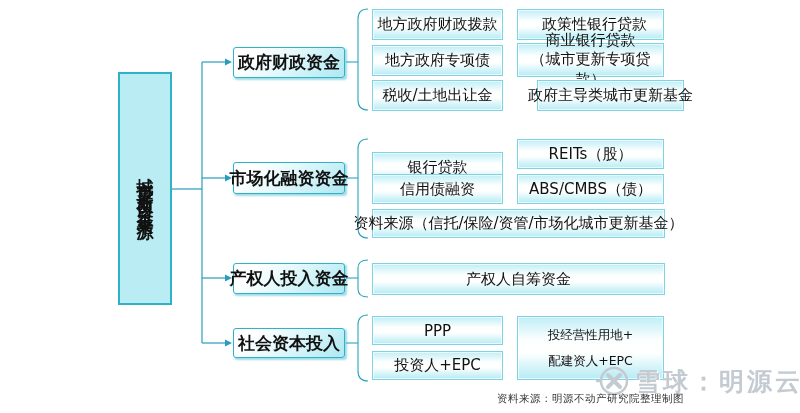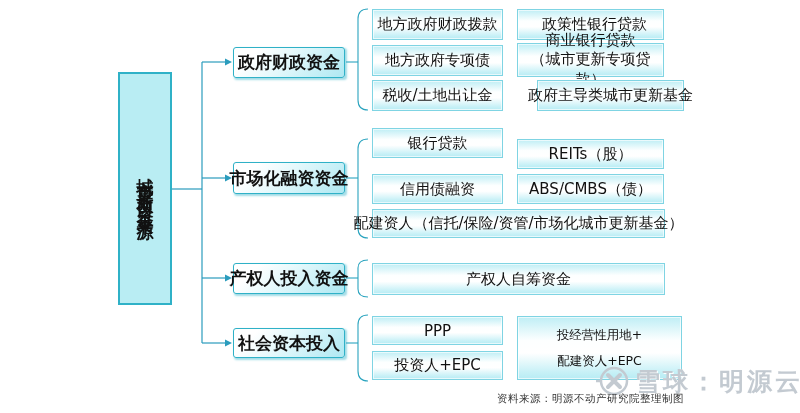--- a/index.html
+++ b/index.html
@@ -105,47 +105,47 @@
     <span>政策性银行贷款</span>
   </div>
   <div class="box leaf multiline" style="left:517px;top:43px;width:147px;height:34px;">
     <span>商业银行贷款</span>
     <span>（城市更新专项贷款）</span>
   </div>
   <div class="box leaf" style="left:517px;top:80px;width:147px;height:31px;margin-left:20px;">
     <span>政府主导类城市更新基金</span>
   </div>
 
-  <div class="box leaf" style="left:372px;top:128px;width:131px;height:30px;">
+  <div class="box leaf" style="left:372px;top:152px;width:131px;height:30px;">
     <span>银行贷款</span>
   </div>
   <div class="box leaf" style="left:372px;top:174px;width:131px;height:30px;">
     <span>信用债融资</span>
   </div>
   <div class="box leaf" style="left:517px;top:139px;width:147px;height:30px;">
     <span>REITs（股）</span>
   </div>
   <div class="box leaf" style="left:517px;top:174px;width:147px;height:30px;">
     <span>ABS/CMBS（债）</span>
   </div>
   <div class="box leaf" style="left:372px;top:209px;width:293px;height:29px;">
-    <span>配建资人（信托/保险/资管/市场化城市更新基金）</span>
+    <span>资料来源（信托/保险/资管/市场化城市更新基金）</span>
   </div>
 
   <div class="box leaf" style="left:372px;top:263px;width:293px;height:32px;">
     <span>产权人自筹资金</span>
   </div>
 
   <div class="box leaf" style="left:372px;top:316px;width:131px;height:29px;">
     <span>PPP</span>
   </div>
   <div class="box leaf" style="left:372px;top:351px;width:131px;height:29px;">
     <span>投资人+EPC</span>
   </div>
-  <div class="box leaf tall" style="left:517px;top:316px;width:165px;height:64px;">
+  <div class="box leaf tall" style="left:517px;top:316px;width:147px;height:64px;">
     <span>投经营性用地+</span>
     <span>配建资人+EPC</span>
   </div>
 
   <div class="wm">
     <svg width="36" height="36" viewBox="0 0 36 36">
       <path d="M2,18 H8" stroke="#c3cad1" stroke-width="2.5" fill="none"></path>
       <circle cx="20" cy="18" r="13" stroke="#c3cad1" stroke-width="2.5" fill="none"></circle>
       <path d="M14,12 L26,24 M26,12 L14,24" stroke="#c3cad1" stroke-width="4" stroke-linecap="round" fill="none"></path>
     </svg>

